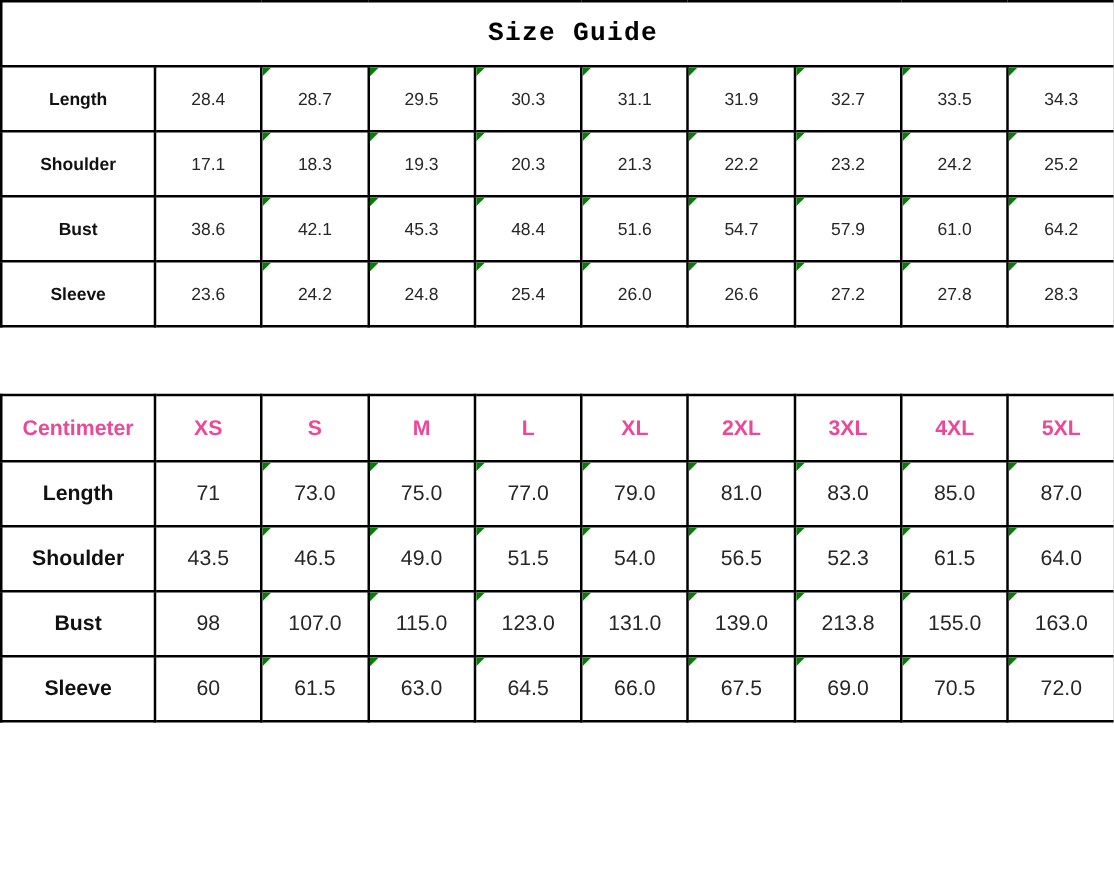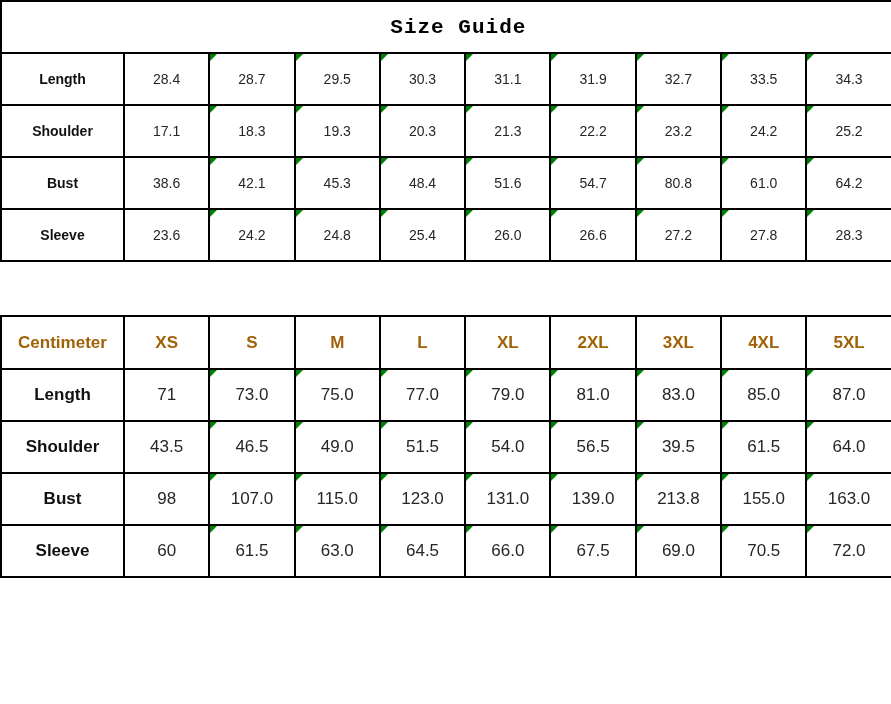--- a/index.html
+++ b/index.html
@@ -31,21 +31,21 @@
     font-size:21px;
     color:#000;
     letter-spacing:1px;
     padding-left:24px;
   }
   
   .tbl-inch tr.head-row td{height:52px;font-weight:bold;font-size:14px;color:#111;}
   .tbl-inch tr.data-row td{height:50px;font-size:14px;}
   .tbl-inch td.label-cell{font-weight:bold;font-size:14px;color:#111;}
   
-  .tbl-cm tr.head-row td{height:51px;font-weight:bold;font-size:17px;color:#a16207;}
+  .tbl-cm tr.head-row td{height:51px;font-weight:bold;font-size:17px;color:#ec4899;}
   .tbl-cm tr.data-row td{height:50px;font-size:17px;}
   .tbl-cm td.label-cell{font-weight:bold;font-size:16px;color:#111;}
   
   .gap{height:53px;}
   
   tr.footer-row td{
     height:51px;
     font-size:17px;
     letter-spacing:-0.2px;
     color:#000;
@@ -111,21 +111,21 @@
           <td class="flag">25.2</td>
         </tr>
         <tr class="data-row">
           <td class="label-cell">Bust</td>
           <td>38.6</td>
           <td class="flag">42.1</td>
           <td class="flag">45.3</td>
           <td class="flag">48.4</td>
           <td class="flag">51.6</td>
           <td class="flag">54.7</td>
-          <td class="flag">80.8</td>
+          <td class="flag">57.9</td>
           <td class="flag">61.0</td>
           <td class="flag">64.2</td>
         </tr>
         <tr class="data-row">
           <td class="label-cell">Sleeve</td>
           <td>23.6</td>
           <td class="flag">24.2</td>
           <td class="flag">24.8</td>
           <td class="flag">25.4</td>
           <td class="flag">26.0</td>
@@ -179,21 +179,21 @@
           <td class="flag">87.0</td>
         </tr>
         <tr class="data-row">
           <td class="label-cell">Shoulder</td>
           <td>43.5</td>
           <td class="flag">46.5</td>
           <td class="flag">49.0</td>
           <td class="flag">51.5</td>
           <td class="flag">54.0</td>
           <td class="flag">56.5</td>
-          <td class="flag">39.5</td>
+          <td class="flag">52.3</td>
           <td class="flag">61.5</td>
           <td class="flag">64.0</td>
         </tr>
         <tr class="data-row">
           <td class="label-cell">Bust</td>
           <td>98</td>
           <td class="flag">107.0</td>
           <td class="flag">115.0</td>
           <td class="flag">123.0</td>
           <td class="flag">131.0</td>

